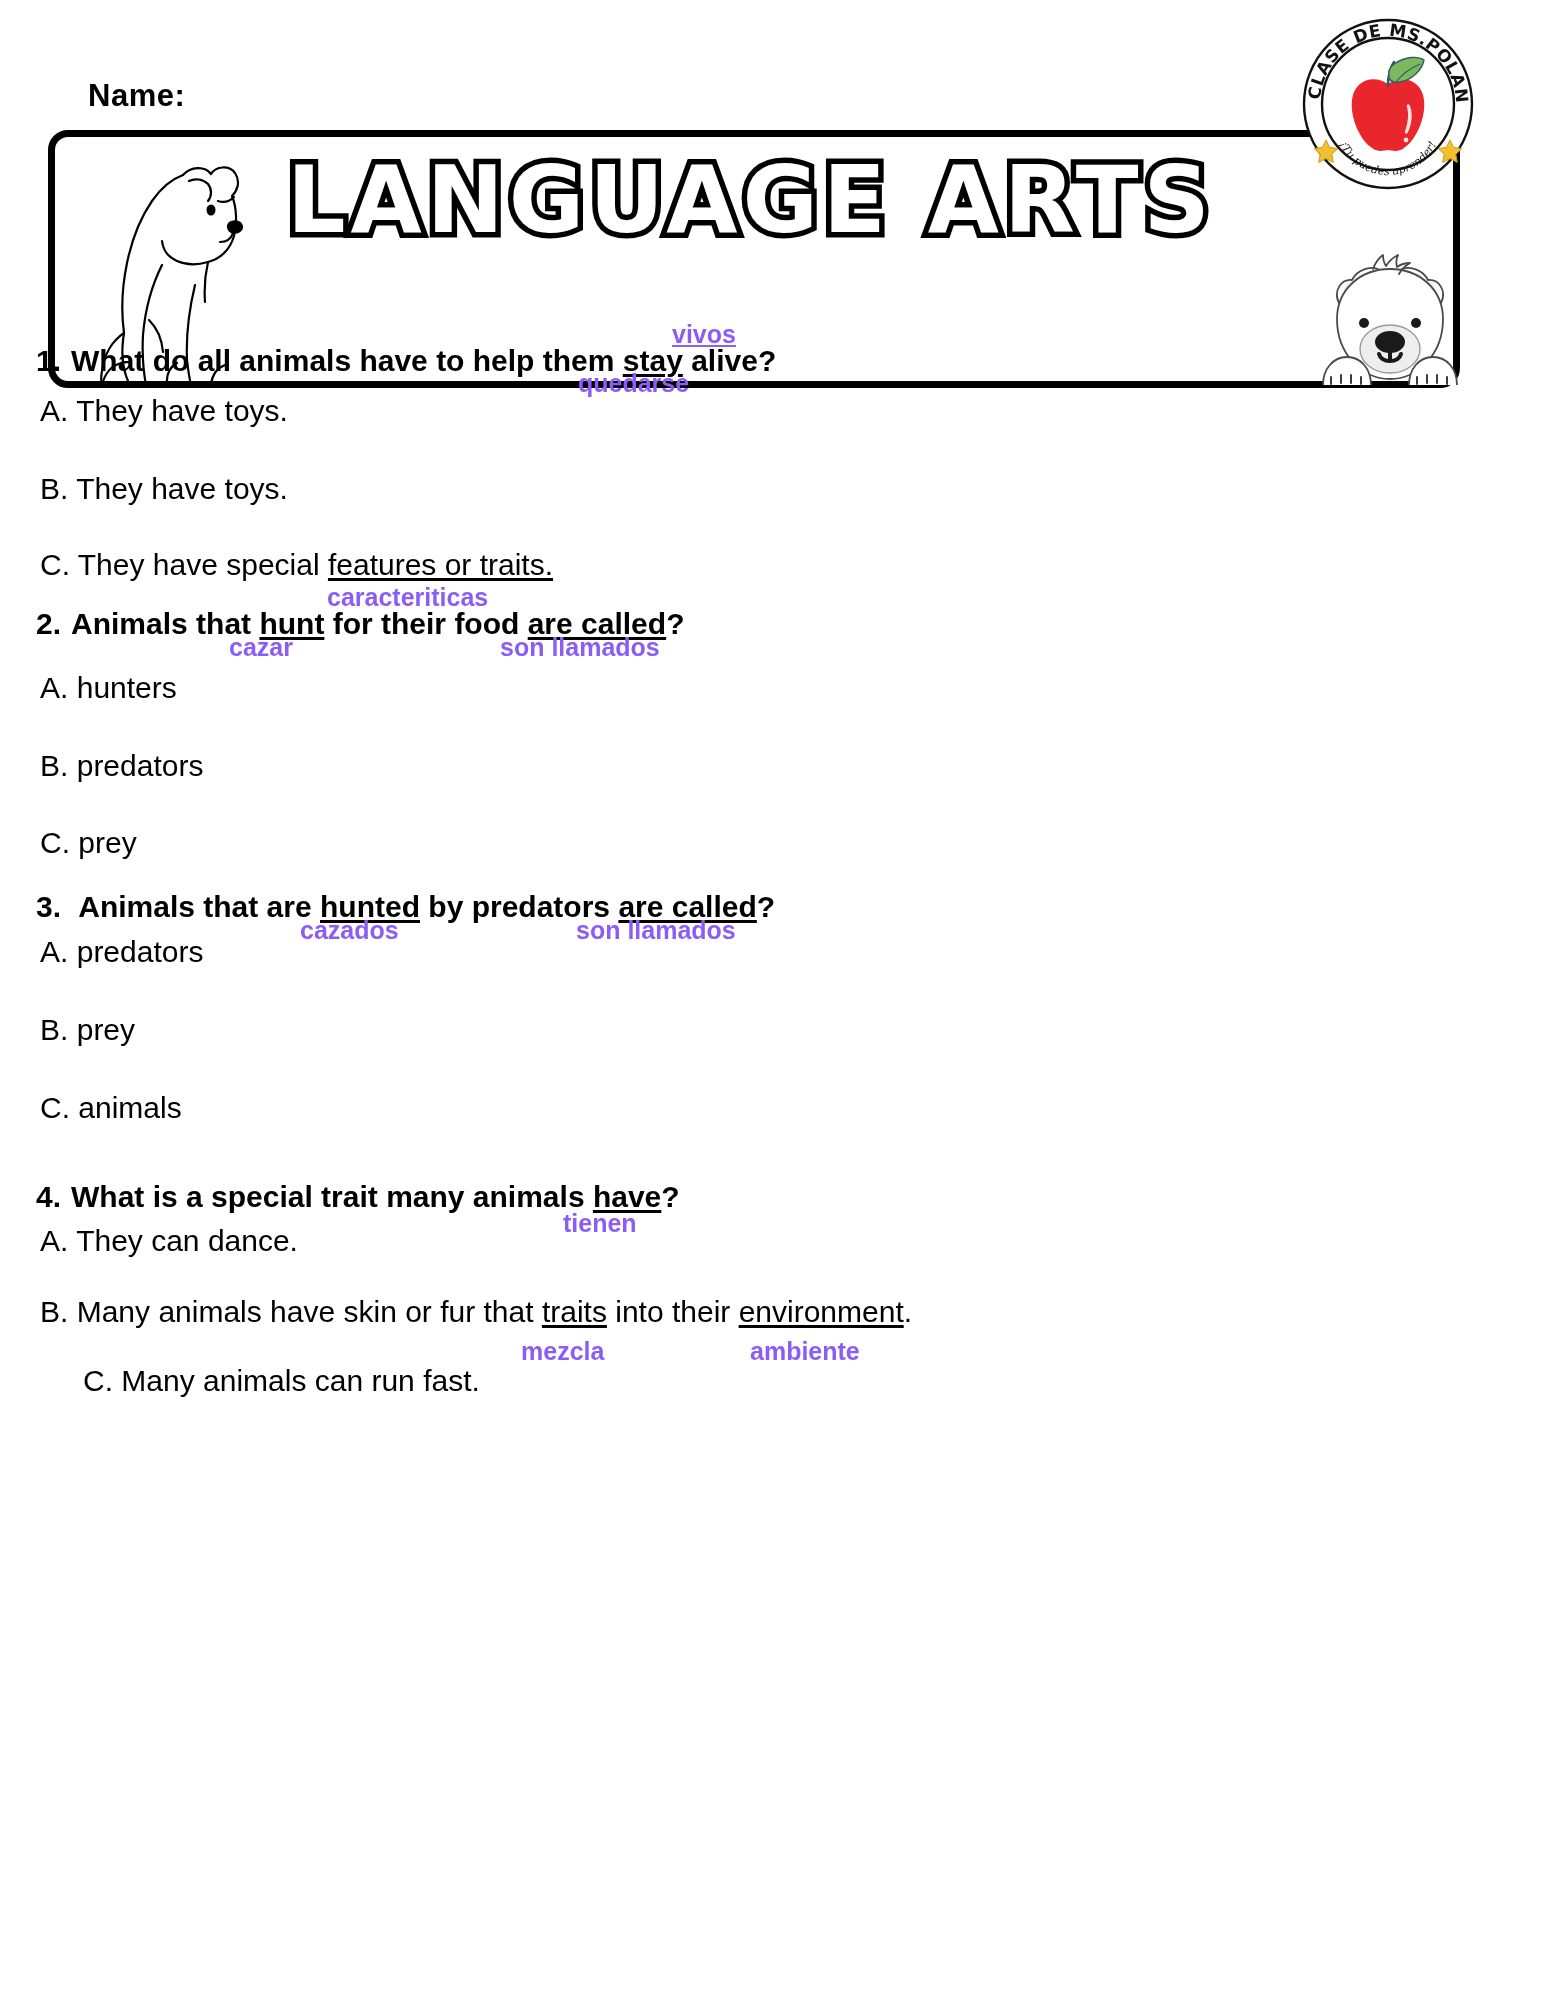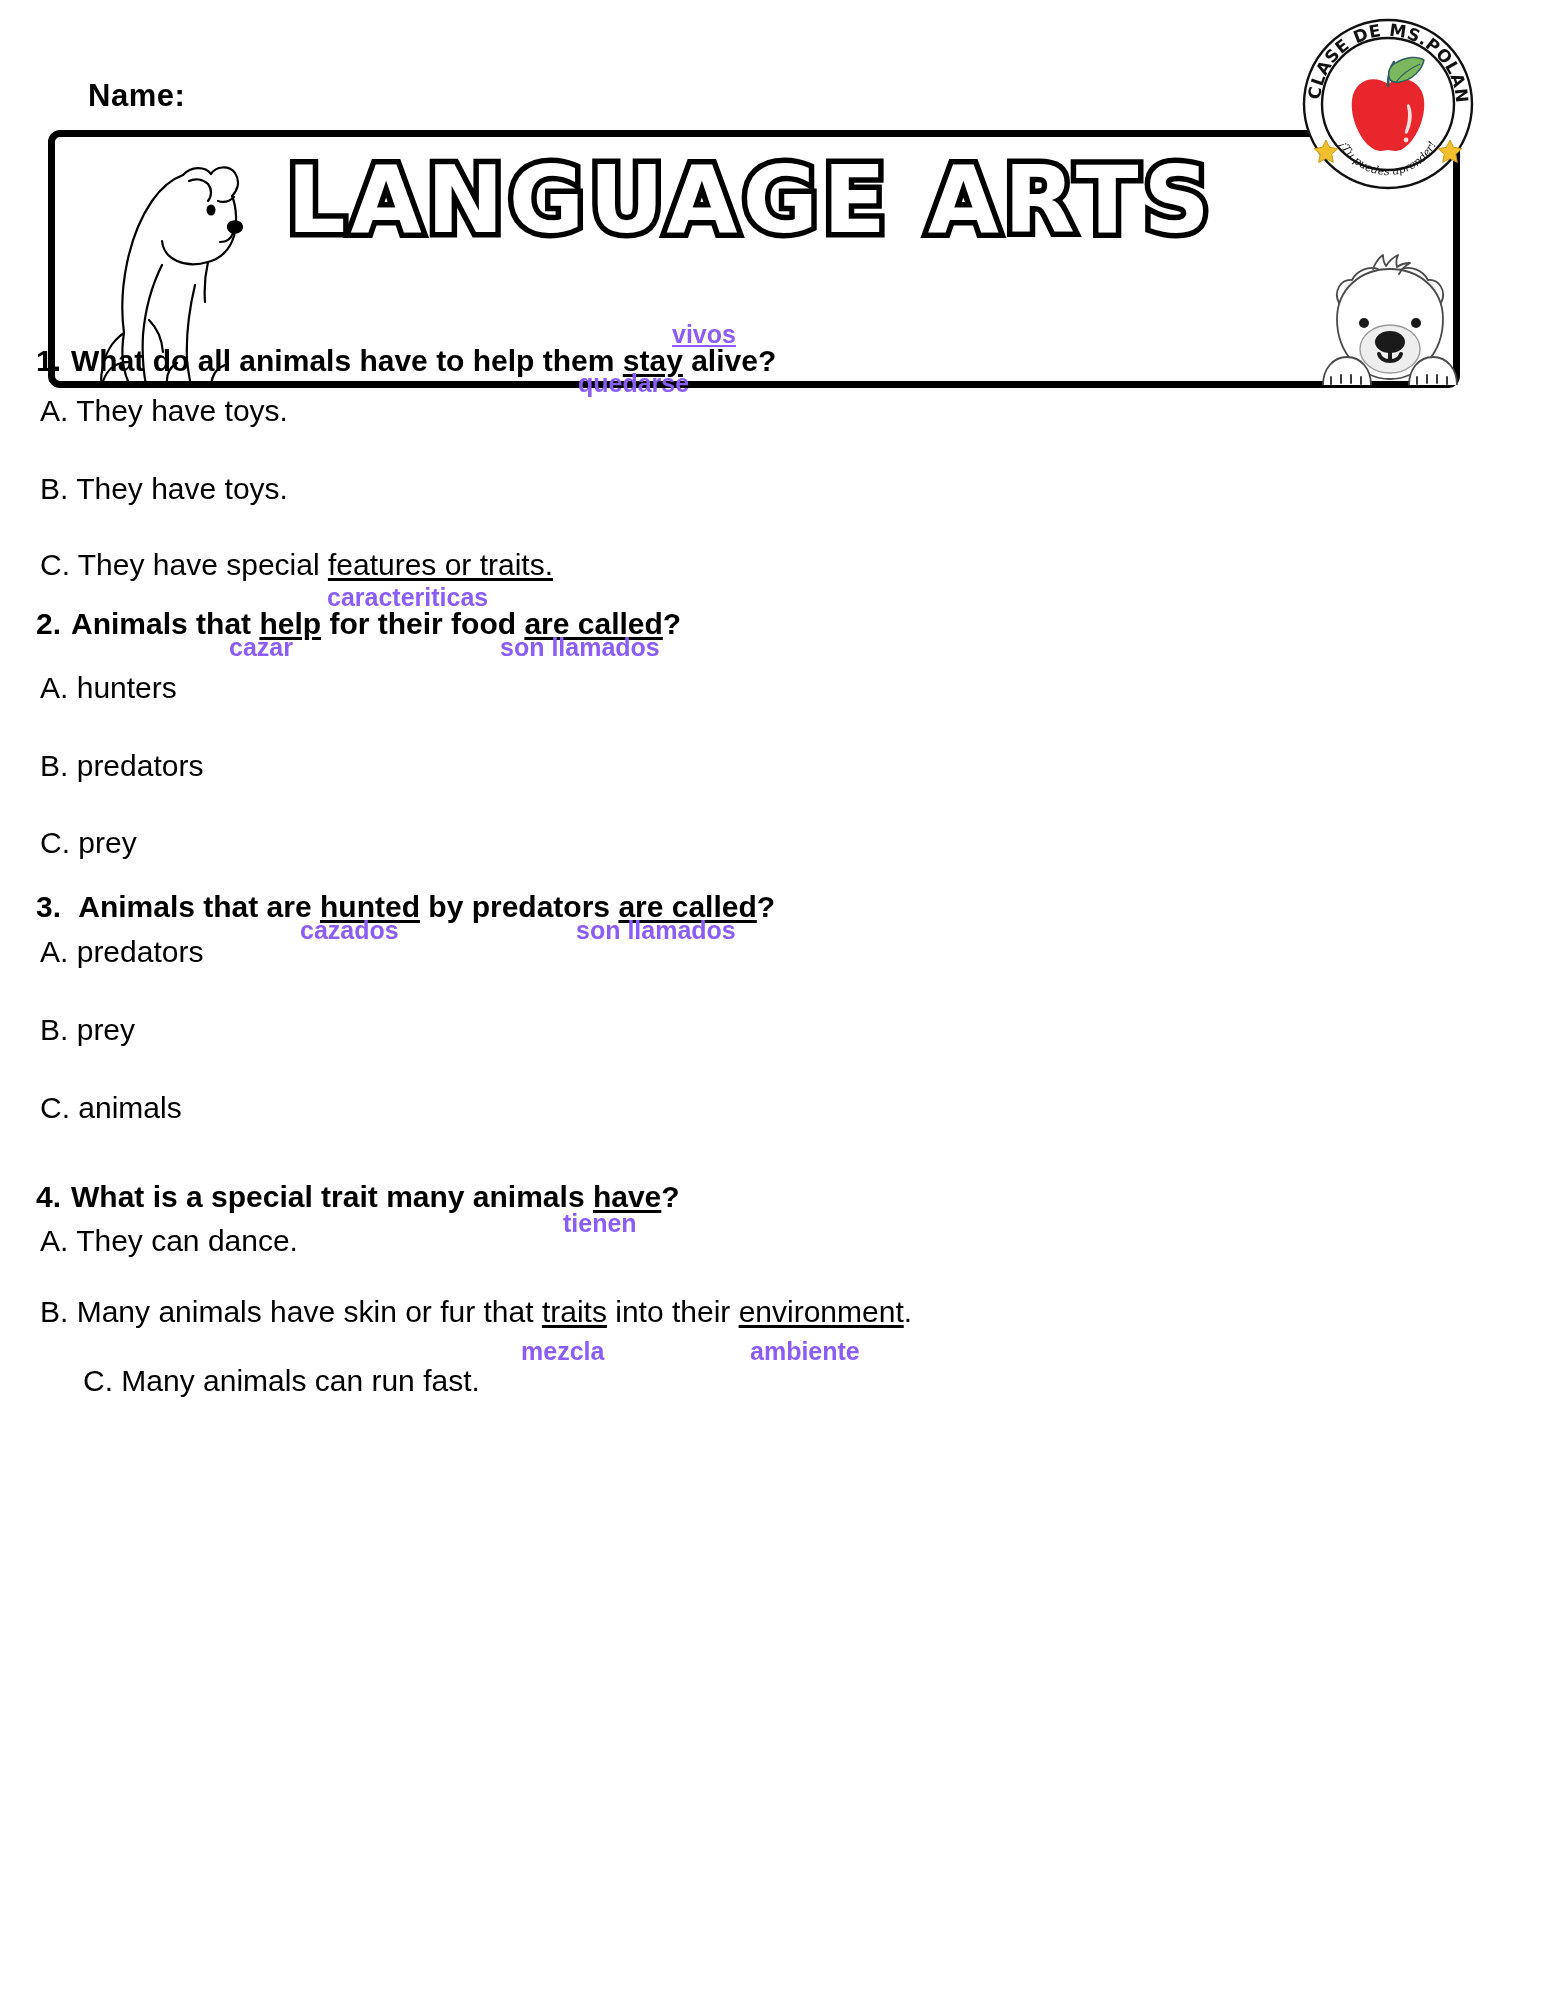--- a/index.html
+++ b/index.html
@@ -27,21 +27,21 @@
   }
 
   
   .banner {
     position: absolute;
     left: 48px;
     top: 130px;
     width: 1412px;
     height: 258px;
     border: 7px solid #000;
-    border-radius: 12px;
+    border-radius: 20px;
     box-sizing: border-box;
     background: #fff;
     overflow: visible;
   }
   .banner-title {
     position: absolute;
     left: 232px;
     top: 18px;
     font-size: 92px;
     line-height: 1;
@@ -196,21 +196,21 @@
   </g>
 </svg>
 
 <div id="questions-root">
     <div class="q" style="top: 344px;"><span class="num">1.</span><span>What do all animals have to help them </span><span class="u">stay</span><span> alive?</span></div>
     <div class="opt" style="top: 394px;"><span>A.</span><span> They have toys.</span></div>
     <div class="opt" style="top: 472px;"><span>B.</span><span> They have toys.</span></div>
     <div class="opt" style="top: 548px;"><span>C.</span><span> They have special </span><span class="u">features or traits.</span></div>
     <div class="ann underline" style="left: 672px; top: 320px;">vivos</div>
     <div class="ann" style="left: 578px; top: 369px;">quedarse</div>
-    <div class="q" style="top: 607px;"><span class="num">2.</span><span>Animals that </span><span class="u">help</span><span> for their food </span><span class="u">are called</span><span>?</span></div>
+    <div class="q" style="top: 607px;"><span class="num">2.</span><span>Animals that </span><span class="u">hunt</span><span> for their food </span><span class="u">are called</span><span>?</span></div>
     <div class="opt" style="top: 671px;"><span>A.</span><span> hunters</span></div>
     <div class="opt" style="top: 749px;"><span>B.</span><span> predators</span></div>
     <div class="opt" style="top: 826px;"><span>C.</span><span> prey</span></div>
     <div class="ann" style="left: 327px; top: 583px;">caracteriticas</div>
     <div class="ann" style="left: 229px; top: 633px; text-align: right;">cazar</div>
     <div class="ann" style="left: 500px; top: 633px;">son llamados</div>
     <div class="q" style="top: 890px;"><span class="num">3.</span><span> Animals that are </span><span class="u">hunted</span><span> by predators </span><span class="u">are called</span><span>?</span></div>
     <div class="opt" style="top: 935px;"><span>A.</span><span> predators</span></div>
     <div class="opt" style="top: 1013px;"><span>B.</span><span> prey</span></div>
     <div class="opt" style="top: 1091px;"><span>C.</span><span> animals</span></div>

